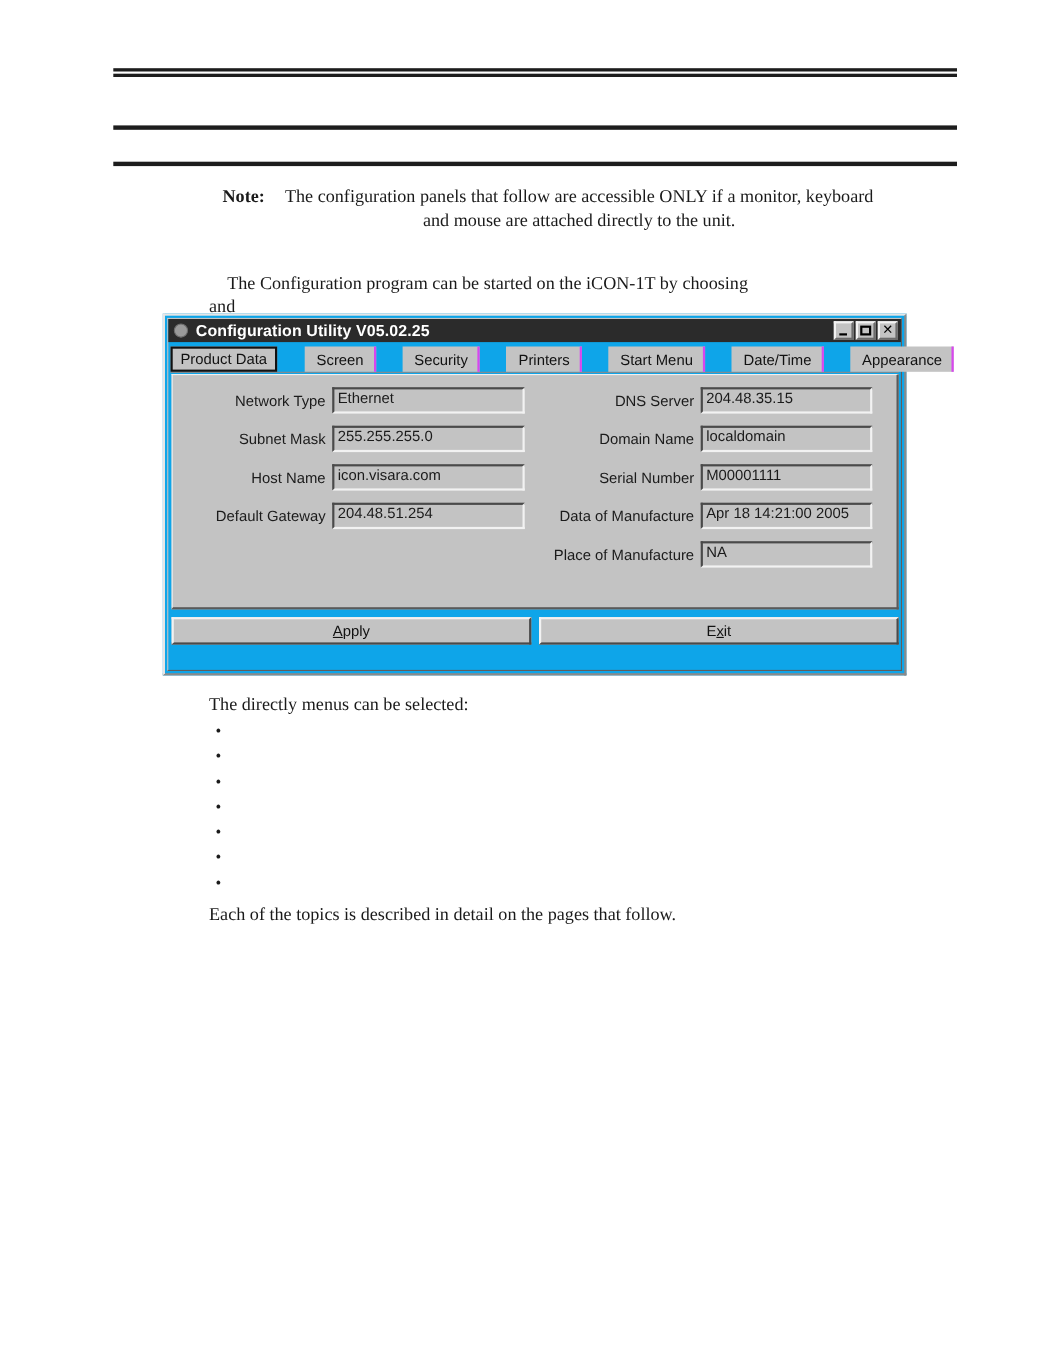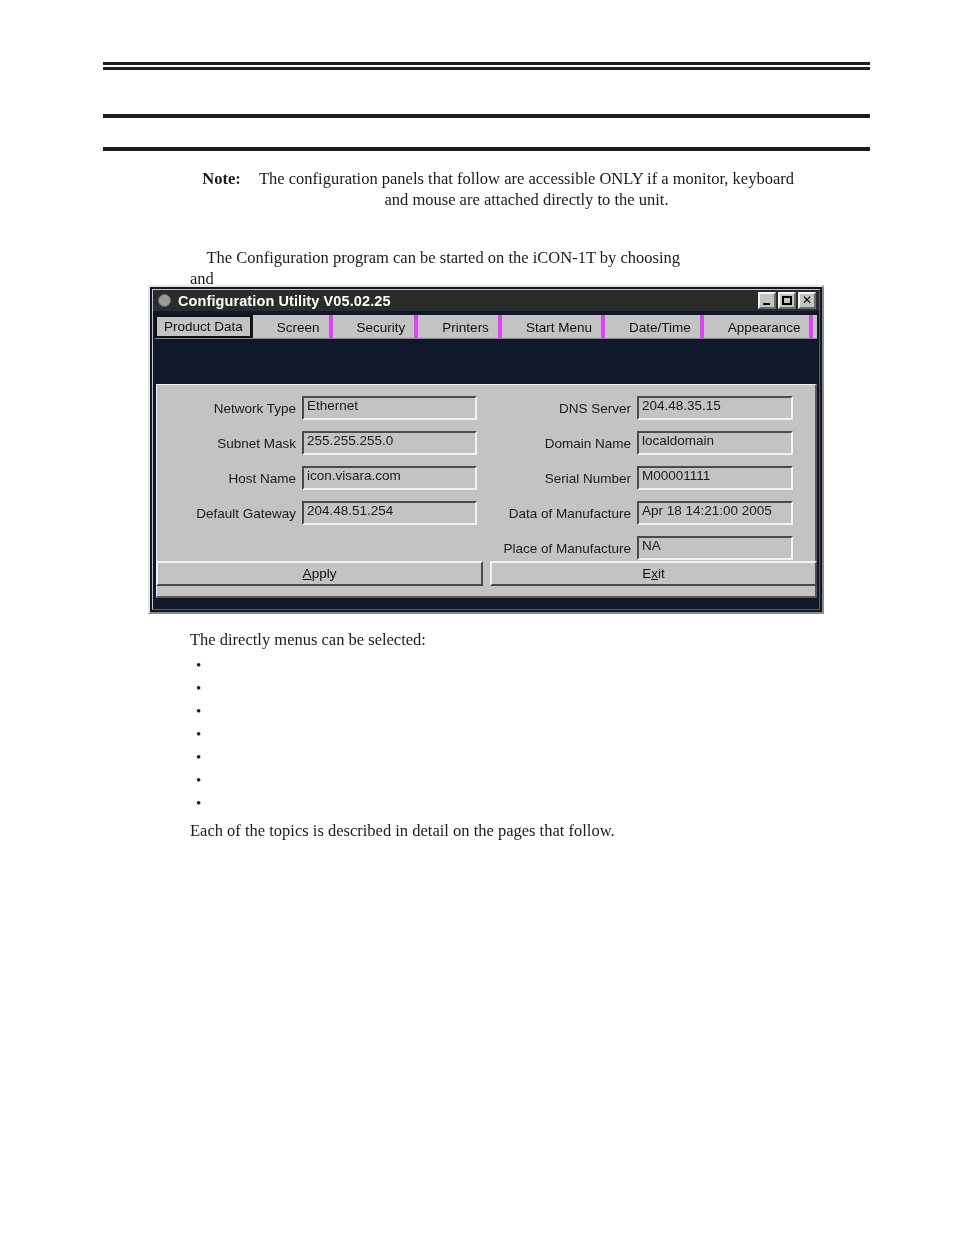--- a/index.html
+++ b/index.html
@@ -89,21 +89,21 @@
     width: 620px;
   }
 
   
   .dialog {
     position: absolute;
     left: 148px;
     top: 285px;
     width: 676px;
     height: 329px;
-    background: #0f172a;
+    background: #0ea5e9;
     border-top: 2px solid #e6e6e6;
     border-left: 2px solid #e6e6e6;
     border-right: 2px solid #8a8a8a;
     border-bottom: 2px solid #8a8a8a;
     box-sizing: border-box;
     font-family: "Liberation Sans", "DejaVu Sans", sans-serif;
   }
   .dialog-inner {
     position: absolute;
     inset: 2px;
@@ -194,28 +194,29 @@
   .tabstrip {
     position: absolute;
     left: 5px;
     top: 28px;
     right: 5px;
     height: 24px;
     display: flex;
     align-items: stretch;
     border-bottom: 1px solid #8a8a8a;
     box-sizing: border-box;
+    gap: 24px;
   }
   .tab {
     font-size: 13.5px;
     color: #111;
-    padding: 2px 9px 0 24px;
+    padding: 2px 9px 0 11px;
     display: flex;
     align-items: center;
-    border-right: 4px solid #d946ef;
+    border-right: 2px solid #d946ef;
     background: #c3c3c3;
     cursor: default;
     white-space: nowrap;
     box-sizing: border-box;
   }
   .tab.selected {
     border: 2px solid #111;
     border-right-width: 2px;
     padding: 0 7px;
     margin: 0 1px 0 0;
@@ -232,21 +233,20 @@
     top: 53px;
     right: 5px;
     height: 214px;
     background: #c3c3c3;
     border-top: 1px solid #f0f0f0;
     border-left: 1px solid #f0f0f0;
     border-right: 2px solid #5a5a5a;
     border-bottom: 2px solid #5a5a5a;
     box-sizing: border-box;
     display: flex;
-    margin-top: 44px;
   }
   .col {
     flex: 1 1 50%;
     padding: 11px 0 0 0;
     box-sizing: border-box;
   }
   .col-left  { padding-left: 6px;  padding-right: 9px; }
   .col-right { padding-left: 4px;  padding-right: 22px; }
 
   .field-row {

